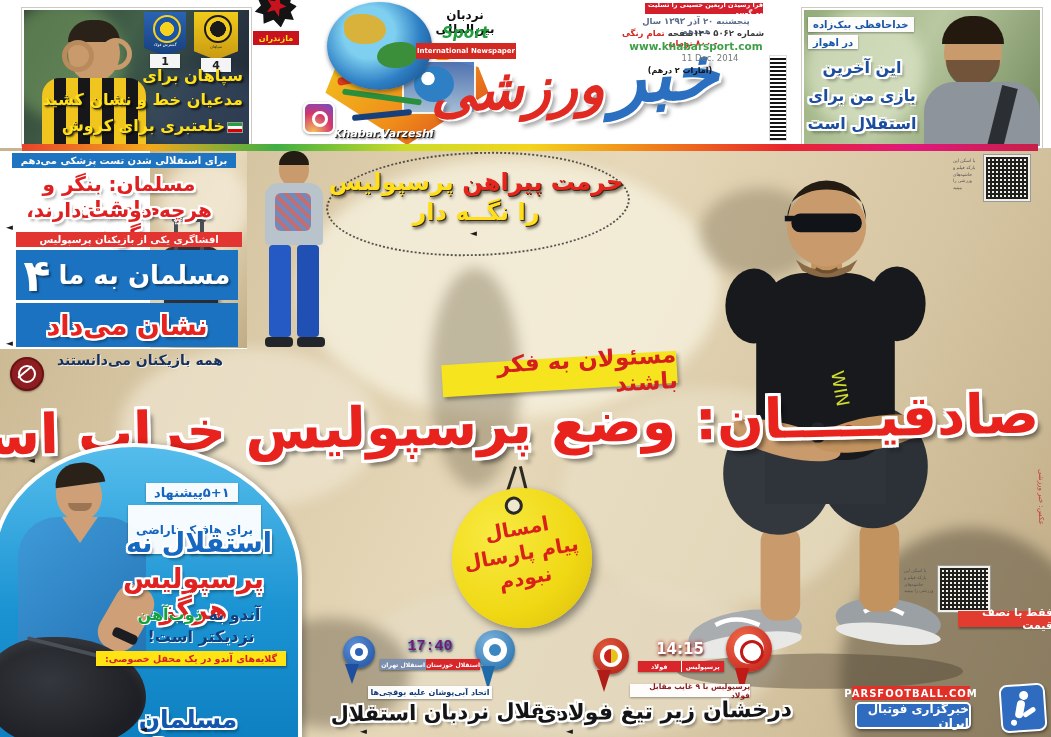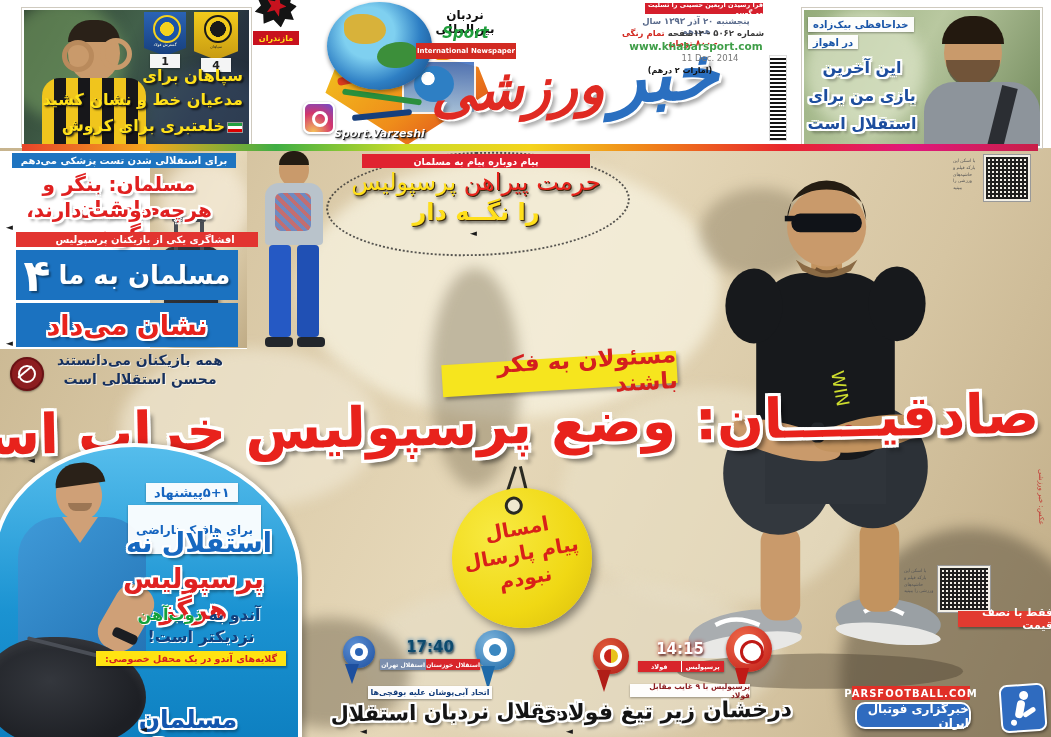--- a/index.html
+++ b/index.html
@@ -137,21 +137,21 @@
 
   <div class="abs rtl" style="left:430px;top:34px;width:350px;height:110px;transform:rotate(-3deg);font-style:italic;font-weight:bold;white-space:nowrap;text-align:left;">
     <span style="font-size:74px;color:#2a6fc0;text-shadow:2px 2px 0 #fff,4px 5px 4px rgba(0,0,0,.35);">خبر</span>
     <span style="font-size:56px;color:#e02a22;text-shadow:2px 2px 0 #fff,4px 5px 4px rgba(0,0,0,.35);">ورزشی</span>
   </div>
   <div class="abs rtl b" style="left:645px;top:66px;width:70px;font-size:8px;color:#111;text-align:center;">(امارات ۲ درهم)</div>
 
   <div class="abs" style="left:303px;top:102px;width:28px;height:28px;border-radius:7px;background:radial-gradient(circle at 30% 100%,#f5c25a,#d3366c 55%,#6a4ccf);border:2px solid #fff;box-shadow:0 1px 3px rgba(0,0,0,.4);">
     <div class="abs" style="left:7px;top:7px;width:10px;height:10px;border-radius:50%;border:3px solid #fff;"></div>
   </div>
-  <div class="abs b ltr" style="left:334px;top:127px;width:120px;font-size:11px;font-style:italic;color:#fff;text-shadow:1px 1px 0 #222,2px 2px 2px rgba(0,0,0,.6);">Sport.Varzeshi</div>
+  <div class="abs b ltr" style="left:334px;top:127px;width:120px;font-size:11px;font-style:italic;color:#fff;text-shadow:1px 1px 0 #222,2px 2px 2px rgba(0,0,0,.6);">Khabar.Varzeshi</div>
 
   <div class="abs bar rtl" style="left:645px;top:3px;width:118px;height:11px;background:#d51f2c;font-size:6.5px;">فرا رسیدن اربعین حسینی را تسلیت می‌گوییم</div>
   <div class="abs rtl b c" style="left:628px;top:16px;width:136px;font-size:8.5px;color:#5a6b8c;">پنجشنبه ۲۰ آذر ۱۳۹۳ سال هجدهم</div>
   <div class="abs rtl b c" style="left:620px;top:28px;width:146px;font-size:8.5px;color:#3a3a3a;">
     <span>شماره ۵۰۶۲ - ۱۲صفحه</span>
     <span style="color:#d22a22;">تمام رنگی - ۸۰۰ تومان</span>
   </div>
   <div class="abs b c ltr" style="left:628px;top:40px;width:136px;font-size:10.5px;color:#3f9e48;">www.khabarsport.com</div>
   <div class="abs c ltr" style="left:660px;top:53px;width:100px;font-size:8.5px;color:#777;">11 Dec. 2014</div>
   <div class="abs barcode" style="left:769px;top:55px;width:16px;height:84px;"></div>
@@ -194,41 +194,39 @@
     <div class="abs" style="left:12px;top:186px;width:28px;height:10px;background:#22262b;border-radius:4px;"></div>
     <div class="abs" style="left:44px;top:186px;width:28px;height:10px;background:#22262b;border-radius:4px;"></div>
   </div>
 
   <div class="abs bar rtl" style="left:12px;top:153px;width:224px;height:15px;background:#1e74c0;font-size:10px;z-index:6;">برای استقلالی شدن تست پزشکی می‌دهم</div>
 
   <div class="abs rtl b c halo2" style="left:0px;top:172px;width:238px;font-size:20px;color:#e02020;z-index:6;">مسلمان: بنگر و صادقیان</div>
   <div class="abs rtl b c halo2" style="left:0px;top:198px;width:238px;font-size:20px;color:#e02020;z-index:6;">هرچه دوست دارند، بگویند</div>
   <div class="marker" style="left:6px;top:222px;z-index:6;">◄</div>
 
-  <div class="abs bar rtl" style="left:16px;top:232px;width:226px;height:15px;background:#e23430;font-size:10px;z-index:6;padding-left:16px;">افشاگری یکی از بازیکنان پرسپولیس</div>
+  <div class="abs bar rtl" style="left:16px;top:232px;width:226px;height:15px;background:#e23430;font-size:10px;z-index:6;">افشاگری یکی از بازیکنان پرسپولیس</div>
 
   <div class="abs" style="left:16px;top:250px;width:222px;height:50px;background:#1b72c0;z-index:5;display:flex;align-items:center;justify-content:center;direction:rtl;gap:8px;">
     <span class="b" style="color:#fff;font-size:26px;text-shadow:2px 2px 2px rgba(0,0,0,.4);">مسلمان به ما</span>
     <span class="b" style="color:#fff;font-size:44px;text-shadow:2px 2px 2px rgba(0,0,0,.4);">۴</span>
   </div>
   <div class="abs bar rtl" style="left:16px;top:303px;width:222px;height:44px;background:#1b72c0;z-index:5;">
     <span class="b halo2" style="color:#e8221c;font-size:27px;">نشان می‌داد</span>
   </div>
   <div class="marker" style="left:6px;top:338px;z-index:6;">◄</div>
 
   <div class="abs" style="left:10px;top:357px;width:30px;height:30px;border-radius:50%;background:#8c1d20;border:2px solid #6a1114;box-shadow:0 1px 2px rgba(0,0,0,.4);">
     <div class="abs" style="left:6px;top:6px;width:14px;height:14px;border-radius:50%;border:2px solid #fff;"></div>
     <div class="abs" style="left:4px;top:12px;width:18px;height:2px;background:#fff;transform:rotate(-40deg);"></div>
   </div>
   <div class="abs rtl b c" style="left:42px;top:352px;width:196px;font-size:14px;color:#16305e;text-shadow:1px 1px 0 rgba(255,255,255,.7);">همه بازیکنان می‌دانستند</div>
-  <div class="abs rtl b c" style="left:42px;top:371px;width:196px;font-size:14px;color:#16305e;text-shadow:1px 1px 0 rgba(255,255,255,.7);">محسن استقلالی است</div>
 
   <div class="abs" style="left:326px;top:152px;width:300px;height:100px;border:2px dotted rgba(45,45,45,.8);border-radius:50%;transform:rotate(-2deg);"></div>
-  <div class="abs bar rtl" style="left:362px;top:154px;width:228px;height:14px;background:#e02330;font-size:9.5px;">پیام دوباره پیام به مسلمان</div>
-  <div class="abs rtl c" style="left:326px;top:168px;width:300px;font-size:24px;font-weight:normal;white-space:nowrap;">
+  <div class="abs rtl c" style="left:326px;top:168px;width:300px;font-size:24px;font-weight:bold;white-space:nowrap;">
     <span style="color:#e8251d;text-shadow:1px 1px 0 #3a2a12,2px 3px 3px rgba(0,0,0,.55);">حرمت پیراهن</span>
     <span style="color:#ffdf1b;text-shadow:1px 1px 0 #3a2a12,2px 3px 3px rgba(0,0,0,.55);">پرسپولیس</span>
   </div>
   <div class="abs rtl c b" style="left:326px;top:198px;width:300px;font-size:24px;color:#ffdf1b;text-shadow:1px 1px 0 #3a2a12,2px 3px 3px rgba(0,0,0,.55);">را نگــه دار</div>
   <div class="marker" style="left:470px;top:228px;">◄</div>
 
   <div class="abs bar rtl" style="left:442px;top:358px;width:235px;height:32px;background:#f6e51e;color:#d41f1f;font-size:23px;transform:rotate(-3.5deg);box-shadow:2px 3px 4px rgba(0,0,0,.35);">مسئولان به فکر باشند</div>
 
   <div class="abs rtl c b halo3" style="left:15px;top:392px;width:1024px;font-size:55px;color:#e8221c;transform:rotate(-1.2deg);white-space:nowrap;">صادقیـــــان: وضع پرسپولیس خراب است</div>
   <div class="marker" style="left:28px;top:455px;">◄</div>
@@ -285,21 +283,21 @@
     <div class="core" style="left:7px;top:7px;width:18px;height:18px;"></div>
     <div class="abs" style="left:12px;top:12px;width:8px;height:8px;border-radius:50%;background:#2a63b5;"></div>
     <div class="tip" style="left:2px;top:28px;border-top:20px solid #1d4f9e;"></div>
   </div>
   <div class="pin" style="left:475px;top:630px;width:40px;height:62px;">
     <div class="ball" style="width:40px;height:40px;background:radial-gradient(circle at 35% 30%,#7db4dc,#1f6aa8);"></div>
     <div class="core" style="left:8px;top:8px;width:24px;height:24px;"></div>
     <div class="abs" style="left:14px;top:14px;width:12px;height:12px;border-radius:50%;background:#3a87c0;"></div>
     <div class="tip" style="left:6px;top:36px;border-top:24px solid #1f6aa8;"></div>
   </div>
-  <div class="abs c b ltr" style="left:390px;top:638px;width:80px;font-size:15px;color:#0c4a6e;text-shadow:0 0 4px #1f6aa8,1px 2px 2px rgba(0,0,0,.6);">17:40</div>
+  <div class="abs c b ltr" style="left:390px;top:638px;width:80px;font-size:15px;color:#701a75;text-shadow:0 0 4px #1f6aa8,1px 2px 2px rgba(0,0,0,.6);font-family:Liberation Mono, monospace;">17:40</div>
   <div class="teamstrip abs rtl" style="left:380px;top:659px;width:100px;height:11px;font-size:6px;">
     <span style="background:#d8262b;">استقلال خوزستان</span>
     <span style="background:#7c8fae;">استقلال تهران</span>
   </div>
   <div class="abs whitebox rtl" style="left:368px;top:686px;width:124px;height:13px;font-size:8px;color:#123c7a;">اتحاد آبی‌پوشان علیه بوقچی‌ها</div>
   <div class="abs rtl c b halo2" style="left:362px;top:700px;width:220px;font-size:21px;color:#141414;transform:rotate(-1deg);white-space:nowrap;">استقلال نردبان استقلال</div>
   <div class="marker" style="left:360px;top:726px;">◄</div>
 
   <div class="pin" style="left:593px;top:638px;width:36px;height:56px;">
     <div class="ball" style="width:36px;height:36px;background:radial-gradient(circle at 35% 30%,#e05a3a,#b01d18);"></div>
@@ -324,21 +322,21 @@
 
   <div class="abs qr" style="left:984px;top:155px;width:42px;height:42px;"></div>
   <div class="abs rtl" style="left:953px;top:158px;width:29px;font-size:4.5px;color:#555;line-height:1.5;text-align:left;">با اسکن این بارکد فیلم و حاشیه‌های ورزشی را ببینید</div>
 
   <div class="abs qr" style="left:938px;top:566px;width:48px;height:42px;"></div>
   <div class="abs rtl" style="left:904px;top:568px;width:31px;font-size:4.5px;color:#555;line-height:1.5;text-align:left;">با اسکن این بارکد فیلم و حاشیه‌های ورزشی را ببینید</div>
 
   <div class="abs bar rtl" style="left:922px;top:611px;width:95px;height:16px;background:#e23b30;font-size:11px;box-shadow:1px 2px 2px rgba(0,0,0,.35);margin-left:36px;">فقط با نصف قیمت</div>
 
   <div class="abs bar ltr" style="left:852px;top:686px;width:118px;height:14px;background:#e03028;font-size:10px;letter-spacing:1px;">PARSFOOTBALL.COM</div>
-  <div class="abs bar rtl" style="left:855px;top:702px;width:112px;height:23px;background:#2f6bbf;border:2px solid #fff;border-radius:10px;font-size:12px;box-shadow:1px 2px 3px rgba(0,0,0,.4);">خبرگزاری فوتبال ایران</div>
+  <div class="abs bar rtl" style="left:855px;top:702px;width:112px;height:23px;background:#2f6bbf;border:2px solid #fff;border-radius:5px;font-size:12px;box-shadow:1px 2px 3px rgba(0,0,0,.4);">خبرگزاری فوتبال ایران</div>
   <div class="abs" style="left:1000px;top:684px;width:42px;height:44px;background:#2f6bbf;border:2px solid #fff;border-radius:8px;transform:rotate(-4deg);box-shadow:1px 2px 3px rgba(0,0,0,.4);">
     <div class="abs" style="left:18px;top:5px;width:9px;height:9px;border-radius:50%;background:#fff;"></div>
     <div class="abs" style="left:14px;top:14px;width:8px;height:18px;background:#fff;border-radius:4px;transform:rotate(14deg);"></div>
     <div class="abs" style="left:20px;top:24px;width:14px;height:5px;background:#fff;border-radius:3px;transform:rotate(-30deg);"></div>
     <div class="abs" style="left:8px;top:33px;width:6px;height:6px;border-radius:50%;background:#fff;"></div>
   </div>
 
   <div class="marker" style="left:140px;top:724px;z-index:9;">◄</div>
 
 </div>

